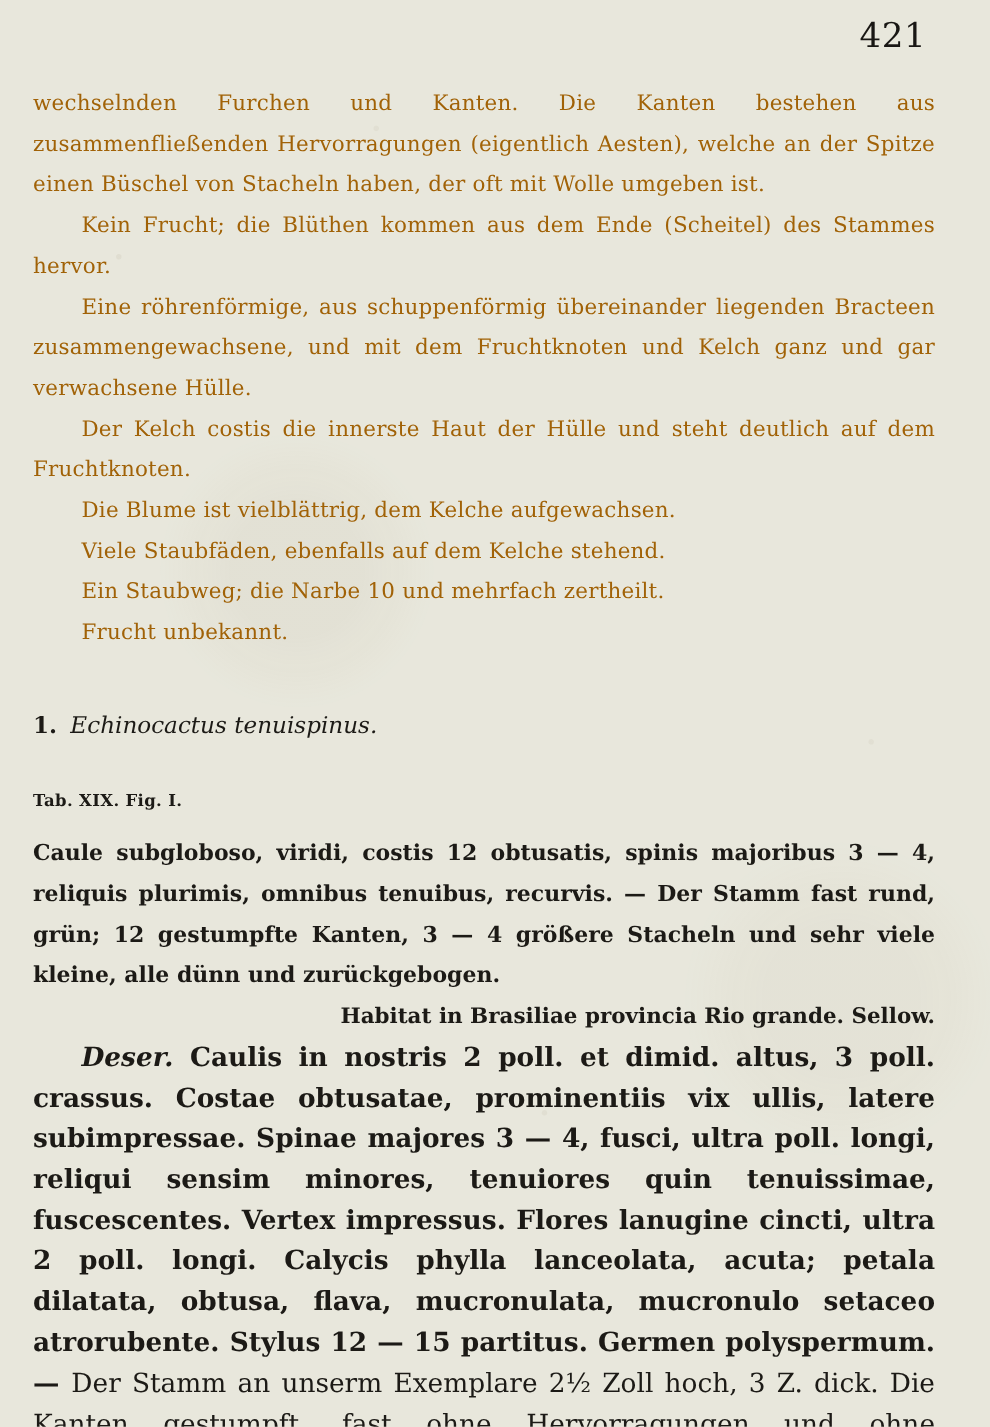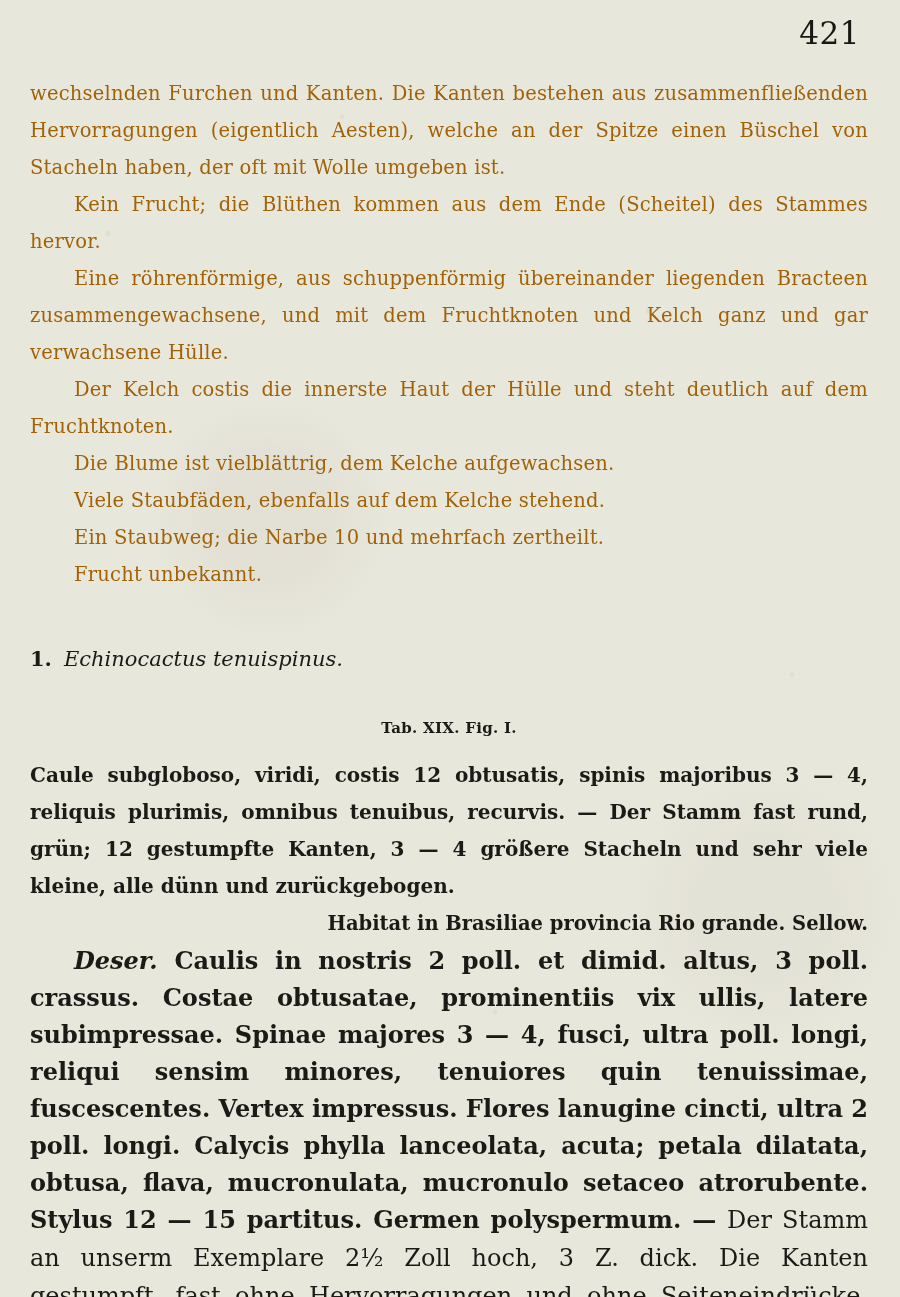--- a/index.html
+++ b/index.html
@@ -30,21 +30,21 @@
       radial-gradient(circle at 80% 91%, rgba(160,150,120,0.10) 0 2px, rgba(0,0,0,0) 3px),
       radial-gradient(circle at 30% 40%, rgba(150,140,110,0.07) 0 60px, rgba(0,0,0,0) 130px),
       radial-gradient(circle at 85% 70%, rgba(150,140,110,0.06) 0 70px, rgba(0,0,0,0) 150px);
     opacity: 0.9;
   }
   .page {
     position: relative;
     width: 900px;
     height: 1297px;
     box-sizing: border-box;
-    padding: 18px 32px 0 30px;
+    padding: 18px 50px 0 30px;
   }
   .page-number {
     text-align: right;
     font-family: "DejaVu Serif", serif;
     font-size: 31px;
     letter-spacing: 0.5px;
     color: #191714;
     padding-right: 8px;
     line-height: 1;
     margin-bottom: 26px;
@@ -74,21 +74,20 @@
   .species-num {
     font-weight: bold;
     font-family: "DejaVu Serif", serif;
     margin-right: 12px;
   }
   .species-name {
     font-style: italic;
     font-family: "DejaVu Serif", serif;
   }
   .plate-ref {
-    text-align: center;
     font-size: 15px;
     font-weight: bold;
     letter-spacing: 0.3px;
     margin-bottom: 20px;
     margin-top: 46px;
   }
   .diagnosis {
     font-weight: bold;
     font-size: 20px;
     line-height: 37px;

